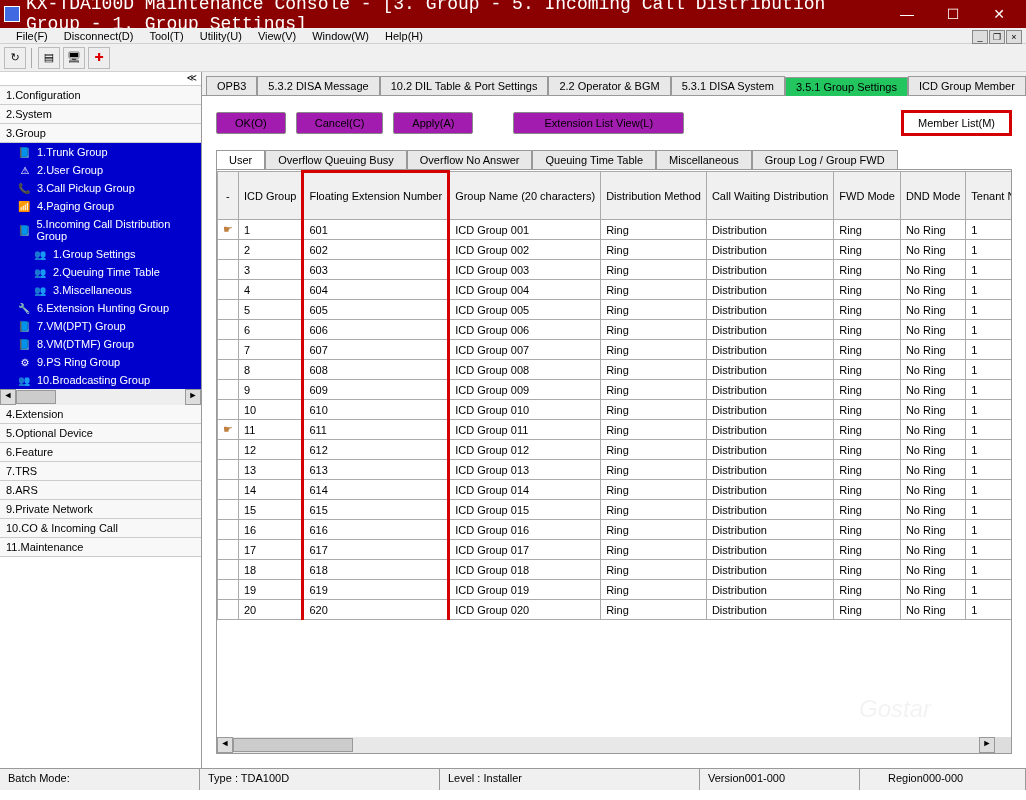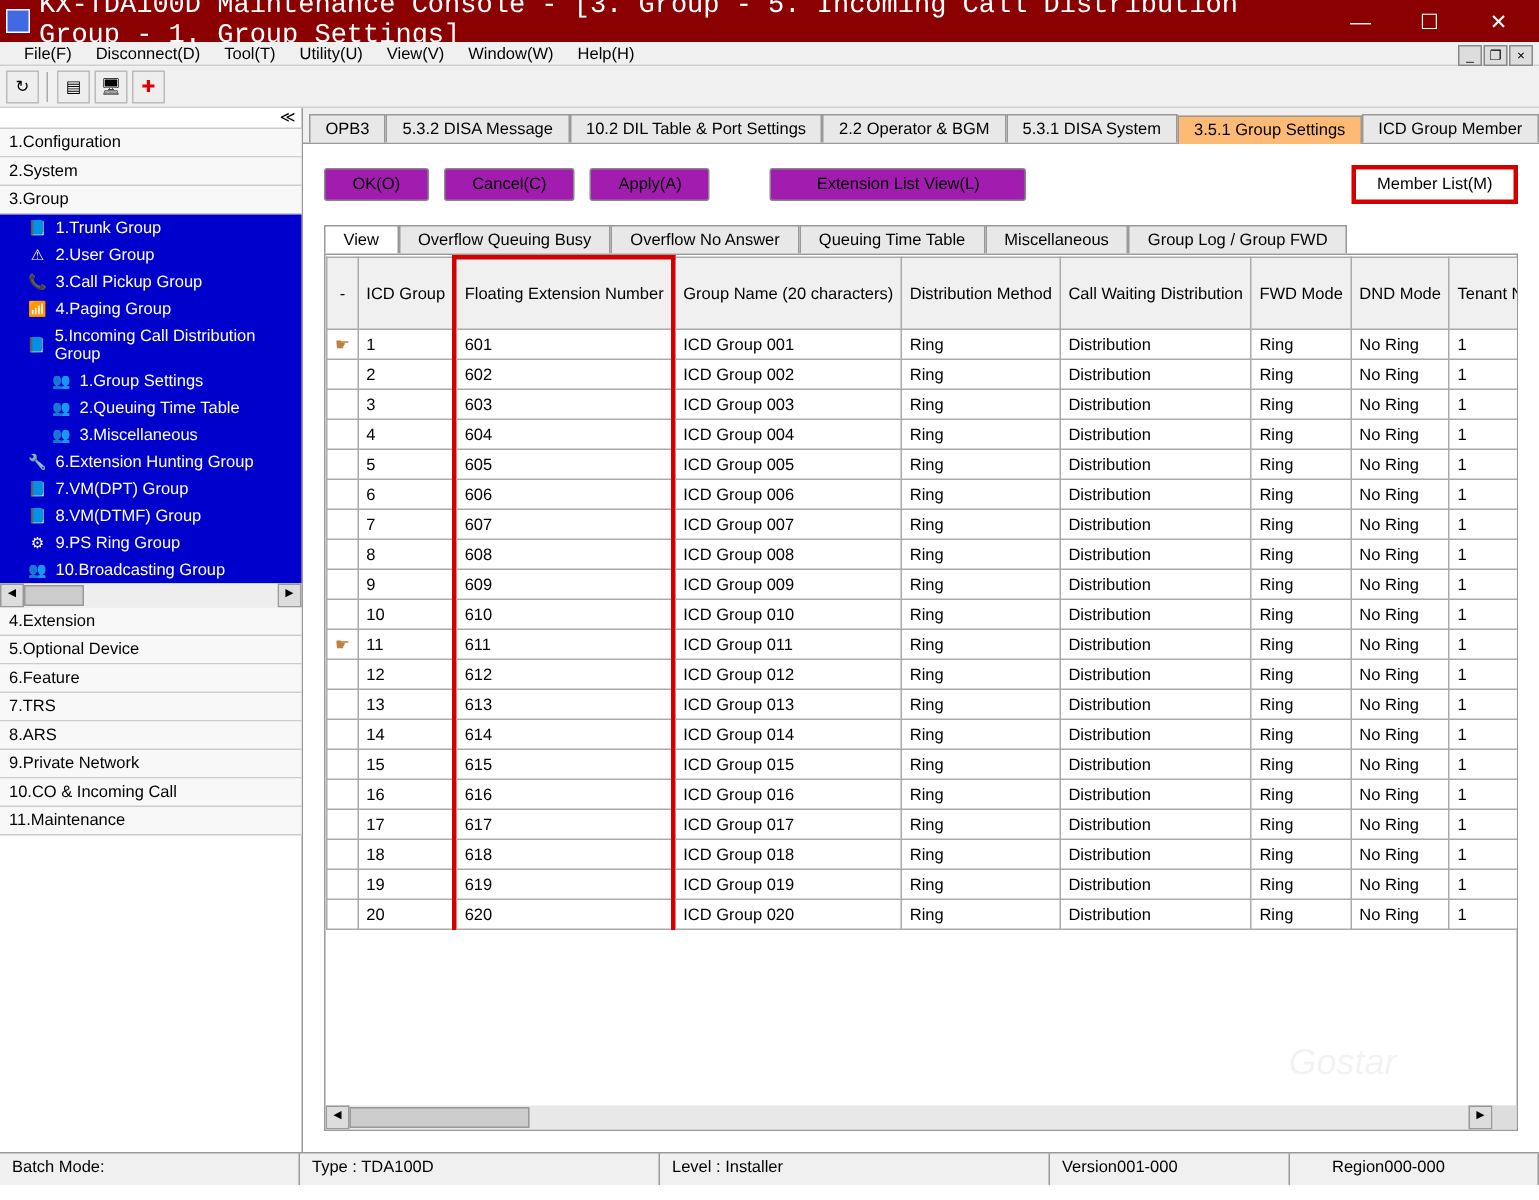--- a/index.html
+++ b/index.html
@@ -31,21 +31,21 @@
 .nav-icon { width: 14px; height: 12px; display: inline-flex; align-items: center; justify-content: center; font-size: 10px; }
 .nav-hscroll { height: 16px; background: #e0e0e0; display: flex; align-items: center; }
 .nav-hscroll .arr { width: 16px; height: 16px; background: #ddd; border: 1px solid #999; text-align: center; font-size: 9px; cursor: pointer; }
 .nav-hscroll .track { flex: 1; background: #eee; height: 16px; position: relative; }
 .nav-hscroll .thumb { position: absolute; left: 0; width: 40px; height: 14px; top: 1px; background: #ccc; border: 1px solid #999; }
 
 .content { flex: 1; display: flex; flex-direction: column; background: #f0f0f0; overflow: hidden; }
 
 .doc-tabs { display: flex; height: 24px; align-items: flex-end; padding: 2px 4px 0; gap: 0; background: #f0f0f0; border-bottom: 1px solid #999; }
 .doc-tab { border: 1px solid #999; border-bottom: none; padding: 3px 10px; background: #e8e8e8; cursor: pointer; font-size: 11px; white-space: nowrap; }
-.doc-tab.active { background: #fdba74; font-weight: normal; position: relative; top: 1px; }
+.doc-tab.active { background: #22c55e; font-weight: normal; position: relative; top: 1px; }
 
 .doc-body { flex: 1; background: #fff; padding: 14px; display: flex; flex-direction: column; overflow: hidden; }
 
 .btn-row { display: flex; gap: 10px; margin-bottom: 14px; align-items: center; }
 .btn { border: 1px solid #888; padding: 4px 18px; background: #a21caf; cursor: pointer; border-radius: 2px; font-size: 11px; }
 .btn.wide { padding: 4px 30px; text-align: center; }
 .btn-row .spacer { flex: 1; }
 .mlist-btn { border: 3px solid #d40000; padding: 4px 14px; background: #fff; cursor: pointer; font-size: 11px; }
 
 .sub-tabs { display: flex; gap: 0; margin-bottom: 0; }
@@ -213,21 +213,21 @@
       <div class="btn-row">
         <button class="btn">OK(O)</button>
         <button class="btn">Cancel(C)</button>
         <button class="btn">Apply(A)</button>
         <div style="width:20px;"></div>
         <button class="btn wide">Extension List View(L)</button>
         <div class="spacer"></div>
         <button class="mlist-btn">Member List(M)</button>
       </div>
       <div class="sub-tabs" id="sub-tabs">
-          <div class="sub-tab active">View</div>
+          <div class="sub-tab active">User</div>
           <div class="sub-tab">Overflow Queuing Busy</div>
           <div class="sub-tab">Overflow No Answer</div>
           <div class="sub-tab">Queuing Time Table</div>
           <div class="sub-tab">Miscellaneous</div>
           <div class="sub-tab">Group Log / Group FWD</div>
         </div>
       <div class="grid-wrap">
         <div class="grid-scroll">
           <table class="grid" id="grid">
               <thead>

